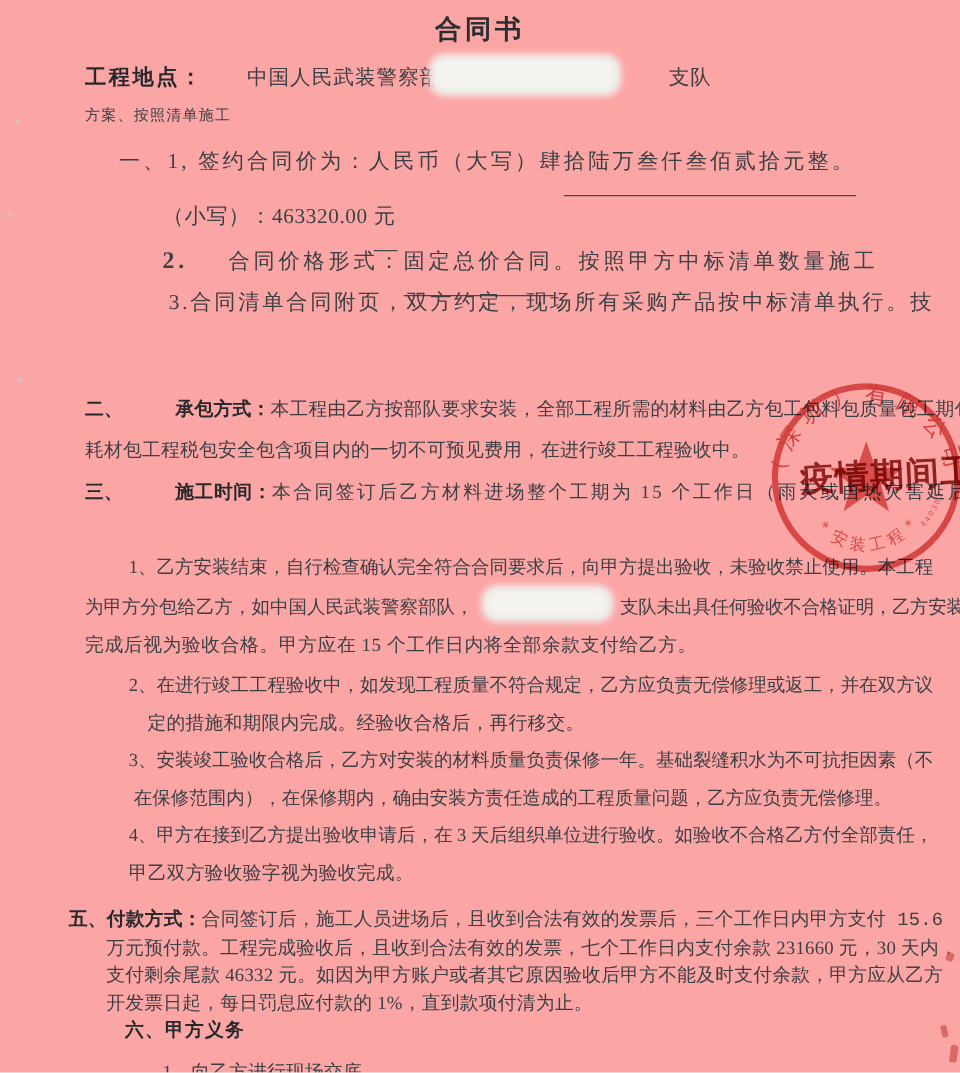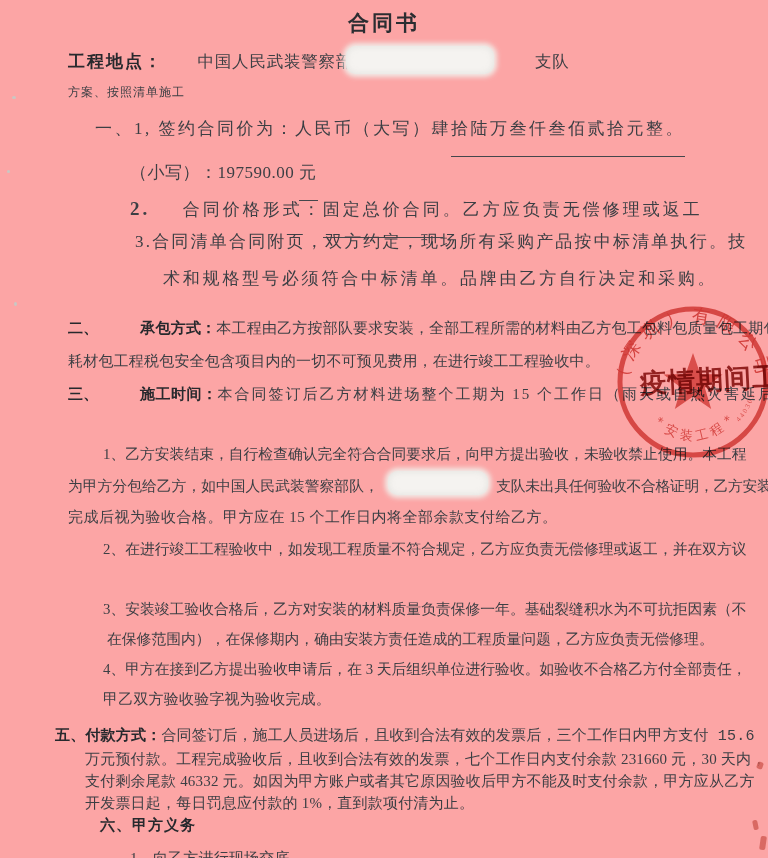--- a/index.html
+++ b/index.html
@@ -59,31 +59,30 @@
   </div>
   <div class="redact" style="left:346px;top:46px;width:148px;height:28px;"></div>
 
   <div class="ln f16" style="top:85px;left:68px;">方案、按照清单施工</div>
 
   <div class="ln f17" style="top:118px;left:95px;">
     <span>一、1, 签约合同价为：人民币（大写）肆</span><span class="u">拾陆万叁仟叁佰贰拾元整。</span>
   </div>
 
   <div class="ln f17b" style="top:162px;left:130px;">
-    <span class="num">（小写）：197590.00 </span><span class="u">元</span>
+    <span class="num">（小写）：463320.00 </span><span class="u">元</span>
   </div>
 
   <div class="ln" style="top:197px;left:130px;font-size:17px;letter-spacing:3px;">
     <span style="font-size:19px;font-weight:600;">2.</span>
     <span class="gap2"></span>
-    <span>合同价格形式：</span><span class="u">固定总价合同</span><span>。乙方应负责无偿修理或返工</span>
+    <span>合同价格形式：</span><span class="u">固定总价合同</span><span>。按照甲方中标清单数量施工</span>
   </div>
 
   <div class="ln" style="top:231px;left:135px;font-size:17px;letter-spacing:2.2px;">3.合同清单合同附页，双方约定，现场所有采购产品按中标清单执行。技</div>
-  <div class="ln" style="top:268px;left:163px;font-size:17px;letter-spacing:2.8px;">术和规格型号必须符合中标清单。品牌由乙方自行决定和采购。</div>
 
   <div class="ln f15" style="top:319px;left:68px;">
     <span class="b">二、</span>
     <span class="gapnum"></span>
     <span class="b">承包方式：</span><span>本工程由乙方按部队要求安装，全部工程所需的材料由乙方包工包料包质量包工期包</span>
   </div>
   <div class="ln f15" style="top:352px;left:68px;">耗材包工程税包安全包含项目内的一切不可预见费用，在进行竣工工程验收中。</div>
 
   <div class="ln" style="top:385px;left:68px;font-size:15px;letter-spacing:2px;">
     <span class="b" style="letter-spacing:0.3px;">三、</span>
@@ -94,20 +93,21 @@
   <div class="ln f15l" style="top:445px;left:103px;">1、乙方安装结束，自行检查确认完全符合合同要求后，向甲方提出验收，未验收禁止使用。本工程</div>
   <div class="ln f15l" style="top:477px;left:68px;">
     <span>为甲方分包给乙方，如中国人民武装警察部队，</span>
     <span style="display:inline-block;width:110px;"></span>
     <span style="letter-spacing:-0.3px;">支队未出具任何验收不合格证明，乙方安装</span>
   </div>
   <div class="redact" style="left:388px;top:471px;width:100px;height:24px;"></div>
   <div class="ln f15" style="top:508px;left:68px;letter-spacing:0.5px;">完成后视为验收合格。甲方应在 15 个工作日内将全部余款支付给乙方。</div>
 
   <div class="ln f15l" style="top:540px;left:103px;">2、在进行竣工工程验收中，如发现工程质量不符合规定，乙方应负责无偿修理或返工，并在双方议</div>
+  <div class="ln f15" style="top:570px;left:118px;">定的措施和期限内完成。经验收合格后，再行移交。</div>
 
   <div class="ln f15l" style="top:600px;left:103px;">3、安装竣工验收合格后，乙方对安装的材料质量负责保修一年。基础裂缝积水为不可抗拒因素（不</div>
   <div class="ln f15l" style="top:630px;left:107px;">在保修范围内），在保修期内，确由安装方责任造成的工程质量问题，乙方应负责无偿修理。</div>
 
   <div class="ln f15l" style="top:660px;left:103px;">4、甲方在接到乙方提出验收申请后，在 3 天后组织单位进行验收。如验收不合格乙方付全部责任，</div>
   <div class="ln f15" style="top:690px;left:103px;">甲乙双方验收验字视为验收完成。</div>
 
   <div class="ln f15" style="top:727px;left:55px;font-family:Liberation Mono, monospace;">
     <span class="b">五、付款方式：</span><span>合同签订后，施工人员进场后，且收到合法有效的发票后，三个工作日内甲方支付 15.6</span>
   </div>

